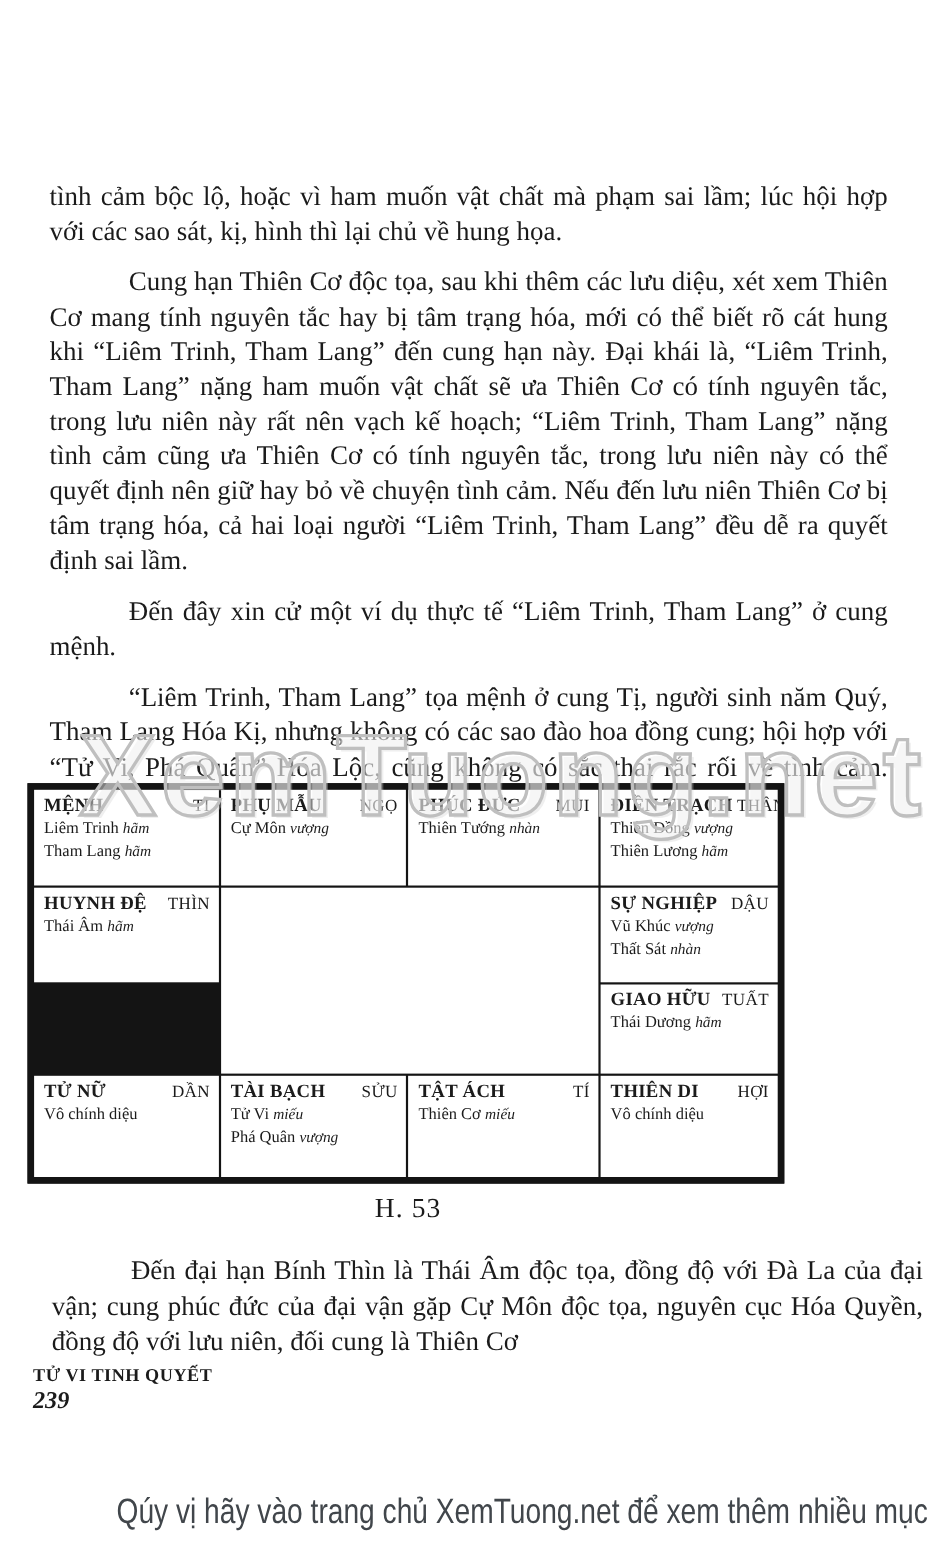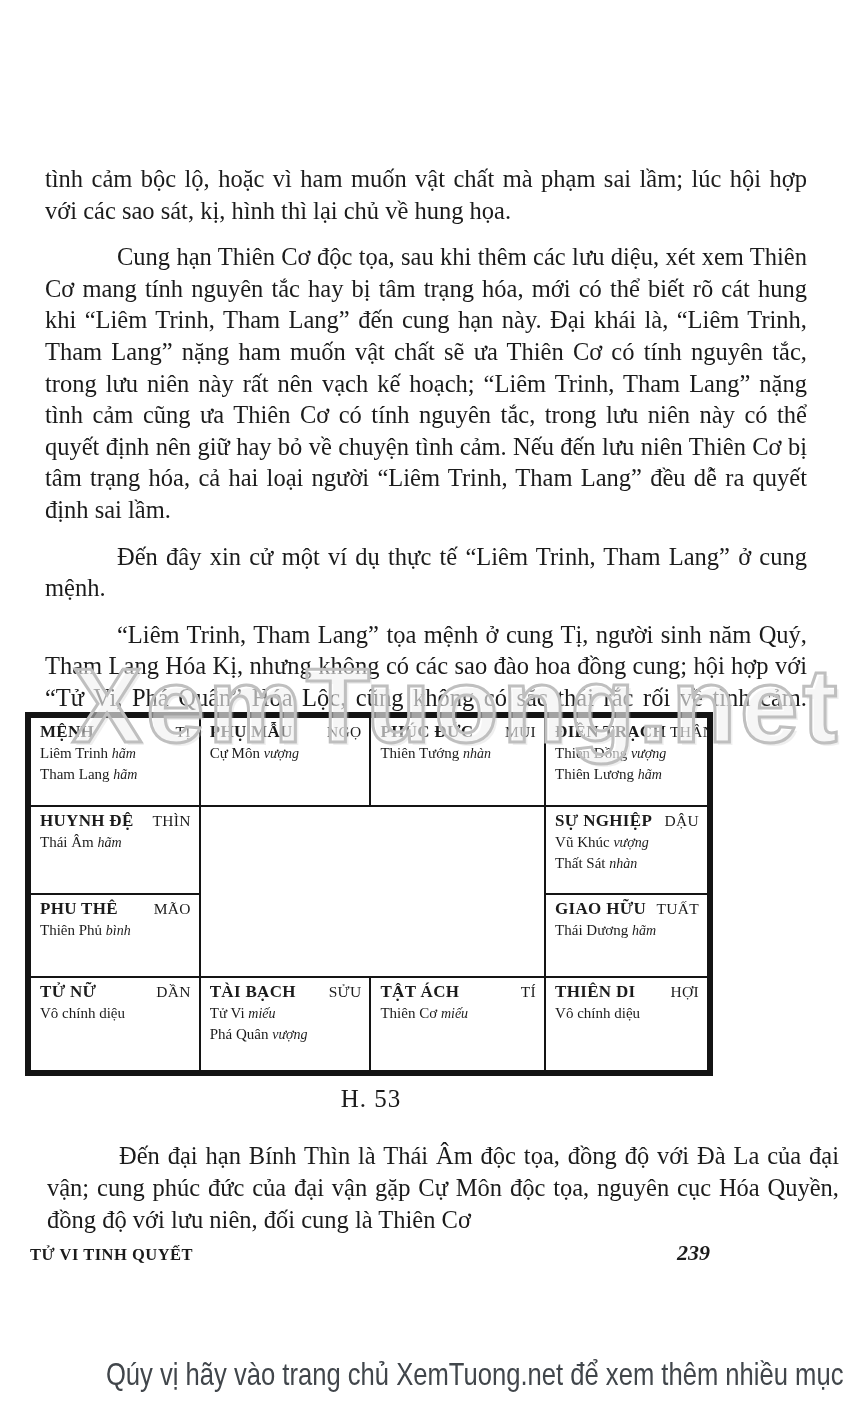--- a/index.html
+++ b/index.html
@@ -60,21 +60,21 @@
   .caption{
     text-align:center;
     margin-top:9px;
     font-size:25px;
     letter-spacing:1px;
   }
 
   
   .page-footer{
     position:absolute;left:30px;top:1240px;width:680px;
-    display:flex;justify-content:space-between;align-items:baseline;
+    display:flex;justify-content:space-between;align-items:baseline;flex-direction:column;
   }
   .book-title{
     font-weight:bold;font-size:16.5px;letter-spacing:.5px;
   }
   .page-number{
     font-weight:bold;font-style:italic;font-size:22px;
   }
 
   
   .banner{
@@ -168,27 +168,20 @@
 
     <div class="cell c5">
       <div class="cell-head">
         <span class="palace">SỰ NGHIỆP</span>
         <span class="branch">DẬU</span>
       </div>
       <div class="star-line"><span class="star">Vũ Khúc</span> <span class="grade">vượng</span></div>
       <div class="star-line"><span class="star">Thất Sát</span> <span class="grade">nhàn</span></div>
     </div>
 
-    <div class="cell c6">
-      <div class="cell-head">
-        <span class="palace">PHU THÊ</span>
-        <span class="branch">MÃO</span>
-      </div>
-      <div class="star-line"><span class="star">Thiên Phủ</span> <span class="grade">bình</span></div>
-    </div>
 
     <div class="cell c7">
       <div class="cell-head">
         <span class="palace">GIAO HỮU</span>
         <span class="branch">TUẤT</span>
       </div>
       <div class="star-line"><span class="star">Thái Dương</span> <span class="grade">hãm</span></div>
     </div>
 
     <div class="cell c8">

